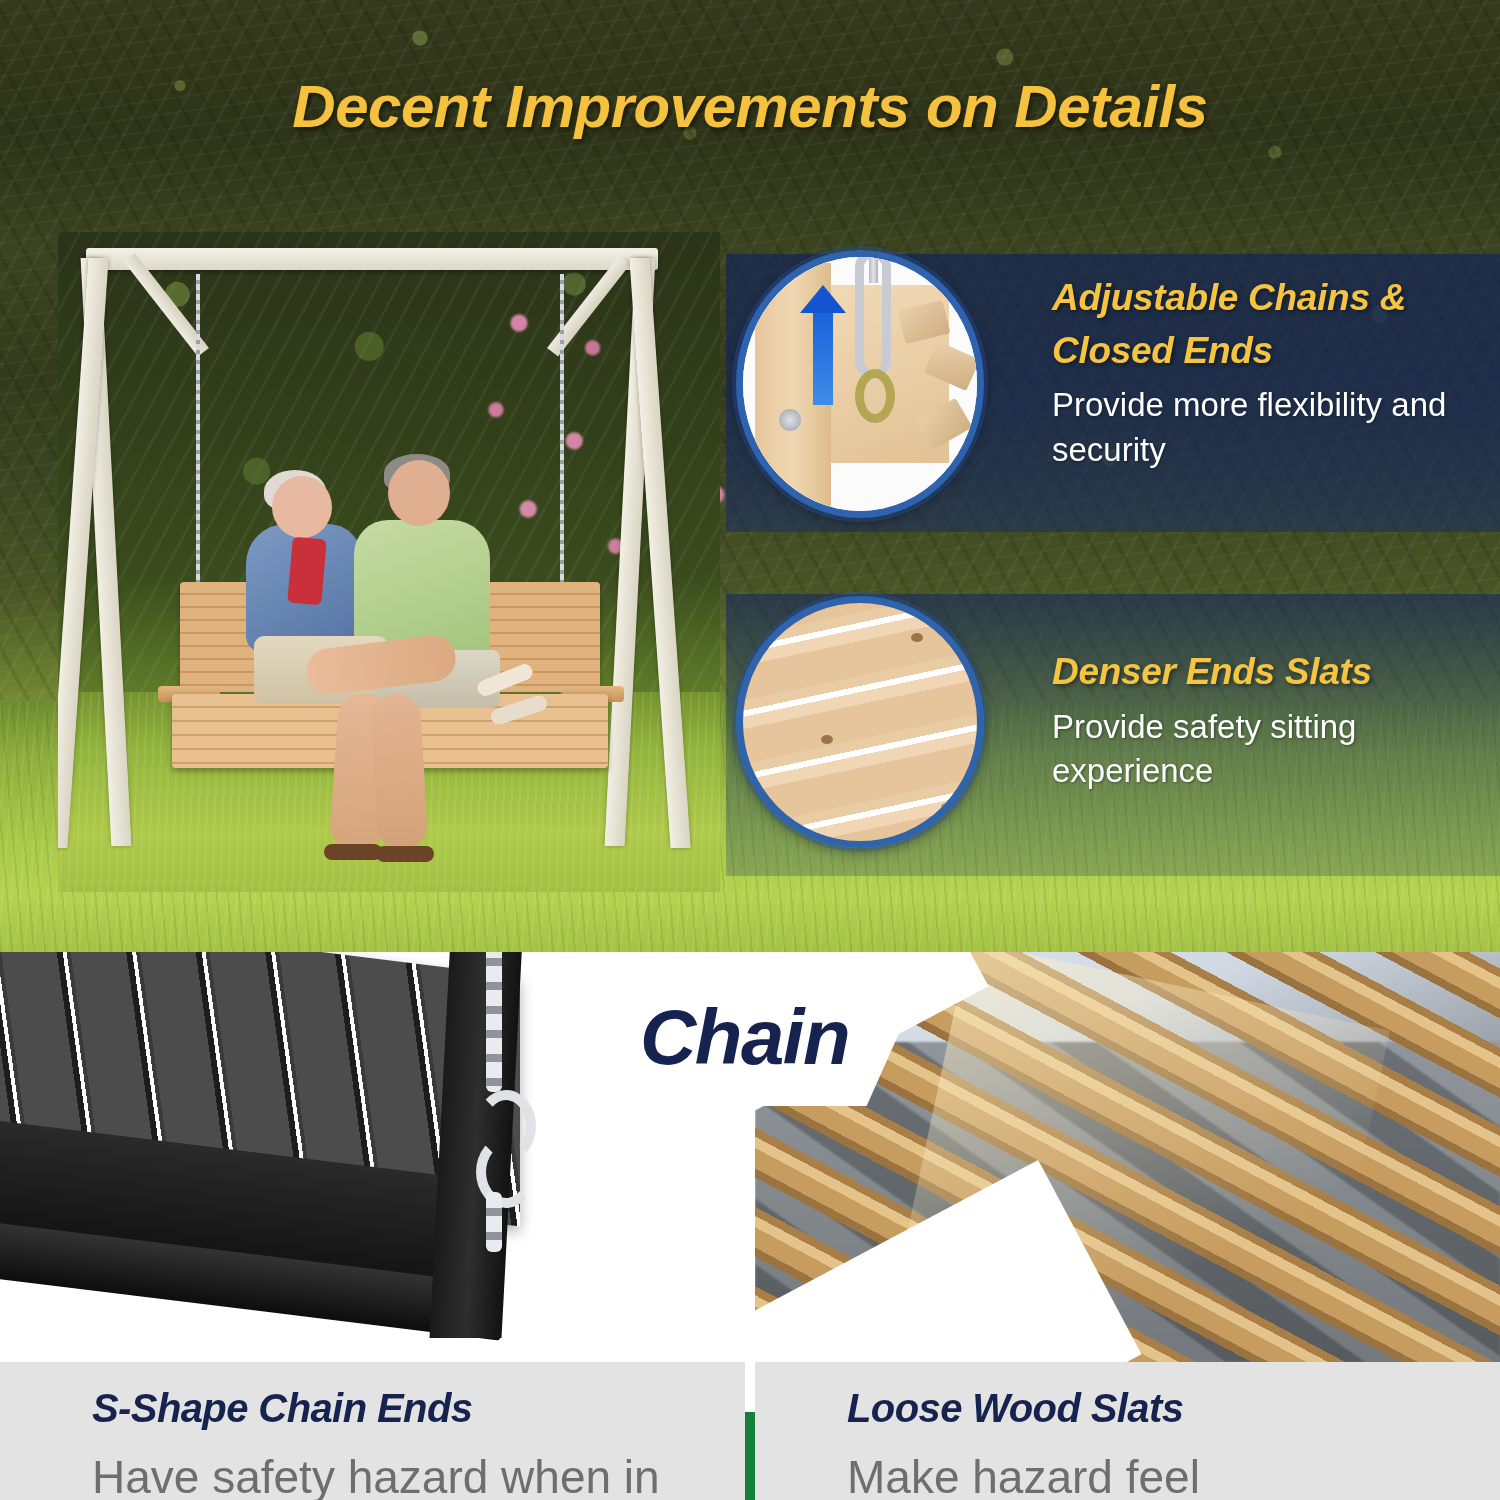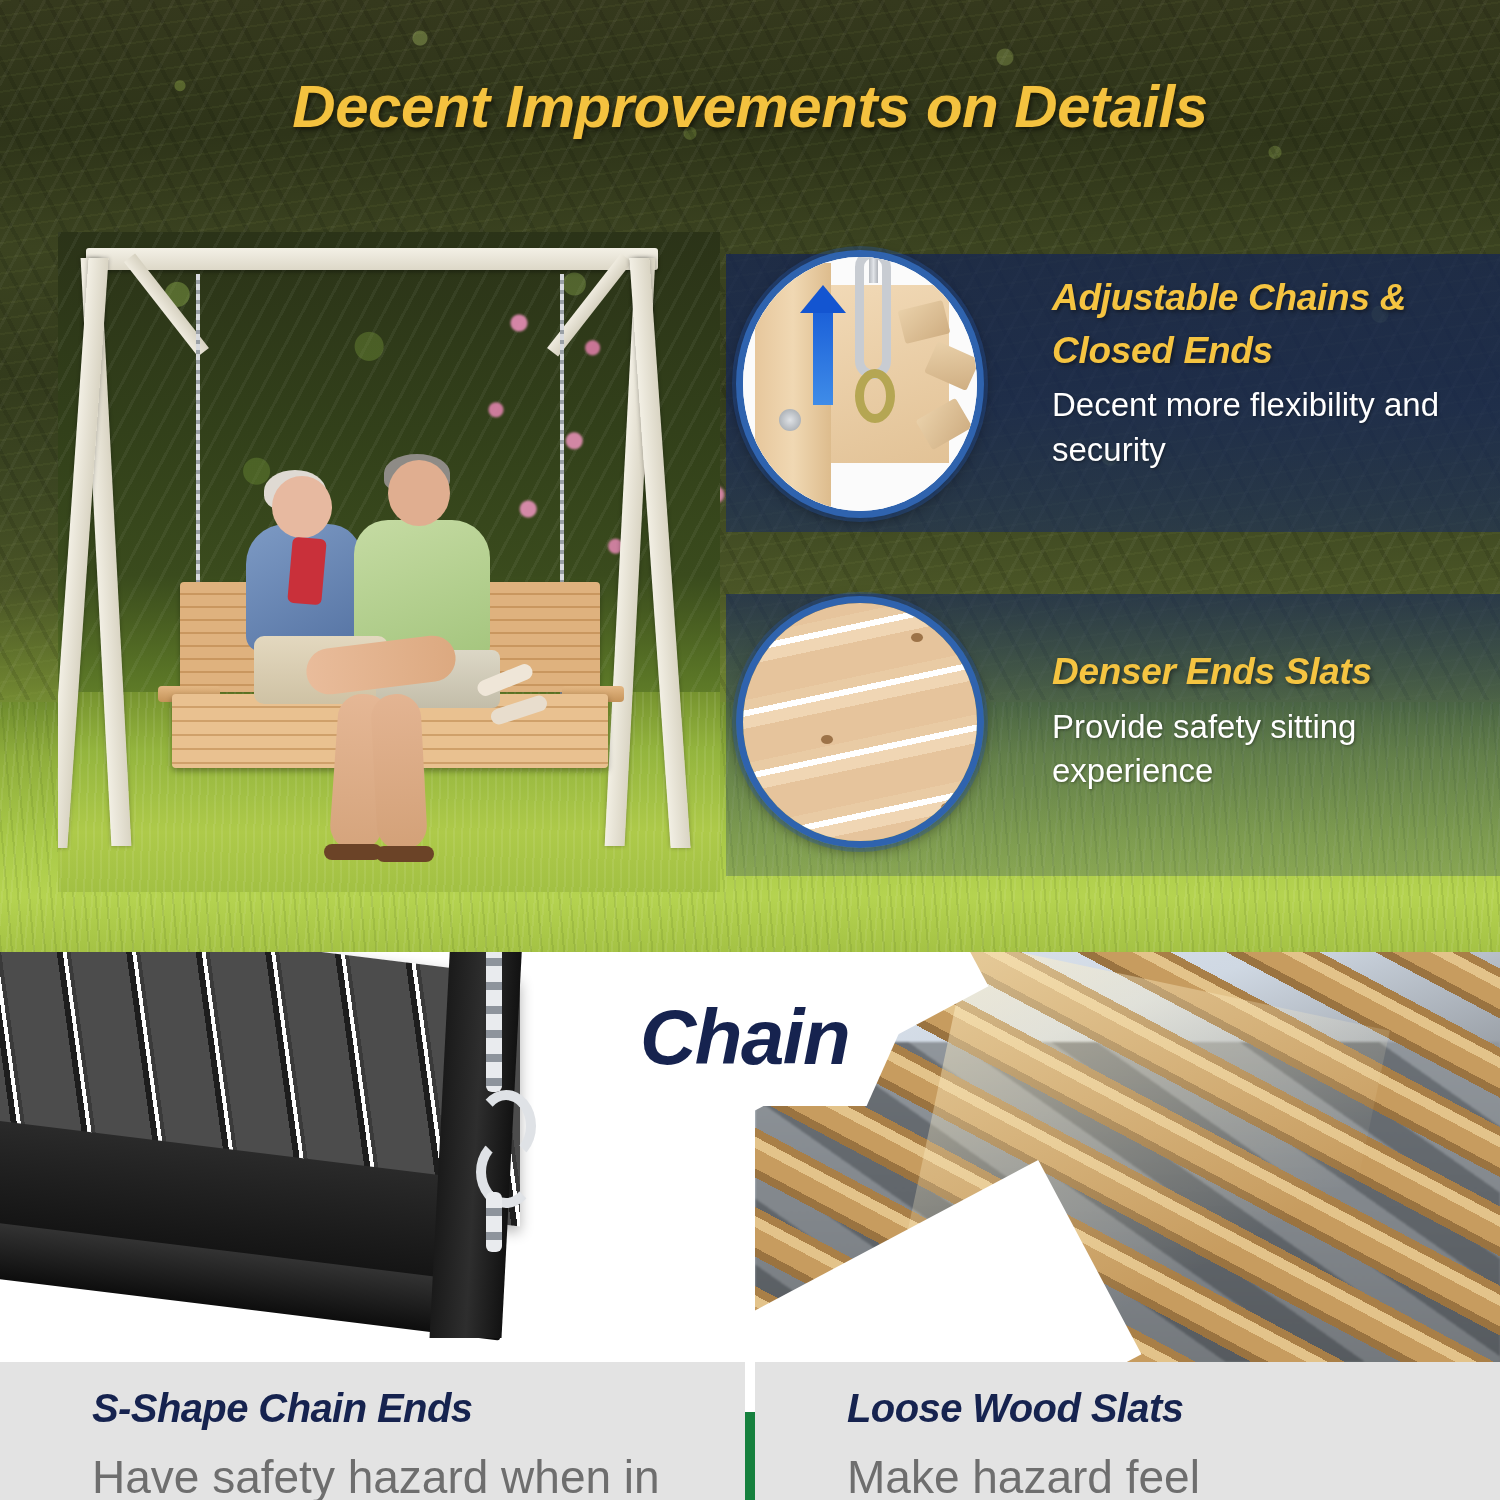--- a/index.html
+++ b/index.html
@@ -341,21 +341,21 @@
         <div class="cc-blk k3"></div>
         <div class="cc-arrow"></div>
         <div class="cc-shaft"></div>
         <div class="cc-link"></div>
         <div class="cc-eye"></div>
         <div class="cc-screw"></div>
       </div>
     </div>
     <div class="callout co1">
       <div class="co-title">Adjustable Chains &amp; Closed Ends</div>
-      <div class="co-desc">Decent more flexibility and security</div>
+      <div class="co-desc">Provide more flexibility and security</div>
     </div>
 
     <div class="band b2"></div>
     <div class="circ c-slats">
       <div class="cs-inner">
         <div class="cs-knot k1"></div>
         <div class="cs-knot k2"></div>
         <div class="cs-knot k3"></div>
       </div>
     </div>

